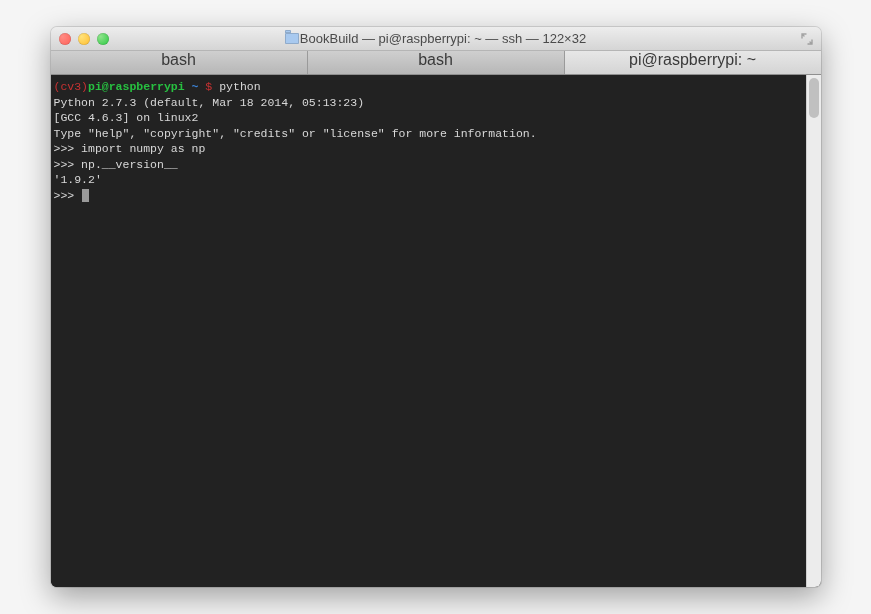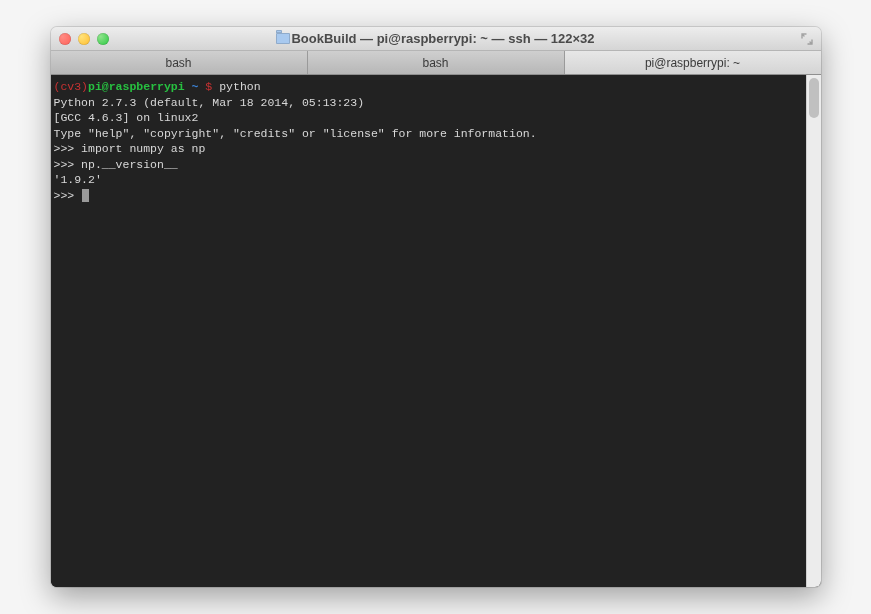--- a/index.html
+++ b/index.html
@@ -46,21 +46,20 @@
   .title-wrap {
     position: absolute;
     left: 0; right: 0;
     display: flex;
     justify-content: center;
     align-items: center;
     gap: 1px;
     pointer-events: none;
     font-size: 13px;
     color: #4a4a4a;
-    font-weight: bold;
   }
   .folder-icon {
     width: 14px; height: 11px;
     background: #a8c9ef;
     border-radius: 1px;
     position: relative;
     box-shadow: inset 0 0 0 1px rgba(0,0,0,0.15);
   }
   .folder-icon::before {
     content: "";
@@ -80,23 +79,23 @@
   .resize-icon svg { display: block; }
   .tabbar {
     height: 24px;
     background: linear-gradient(to bottom, #cfcfcf, #b8b8b8);
     display: flex;
     border-bottom: 1px solid #8f8f8f;
   }
   .tab {
     flex: 1;
     display: flex;
-    align-items: center;
+    align-items: flex-start;
     justify-content: center;
-    font-size: 12px;
+    font-size: 16px;
     color: #3a3a3a;
     border-right: 1px solid #9a9a9a;
     background: linear-gradient(to bottom, #cfcfcf, #b7b7b7);
     cursor: pointer;
     position: relative;
   }
   .tab:last-child { border-right: none; }
   .tab.active {
     background: linear-gradient(to bottom, #e7e7e7, #d4d4d4);
     font-weight: 500;

